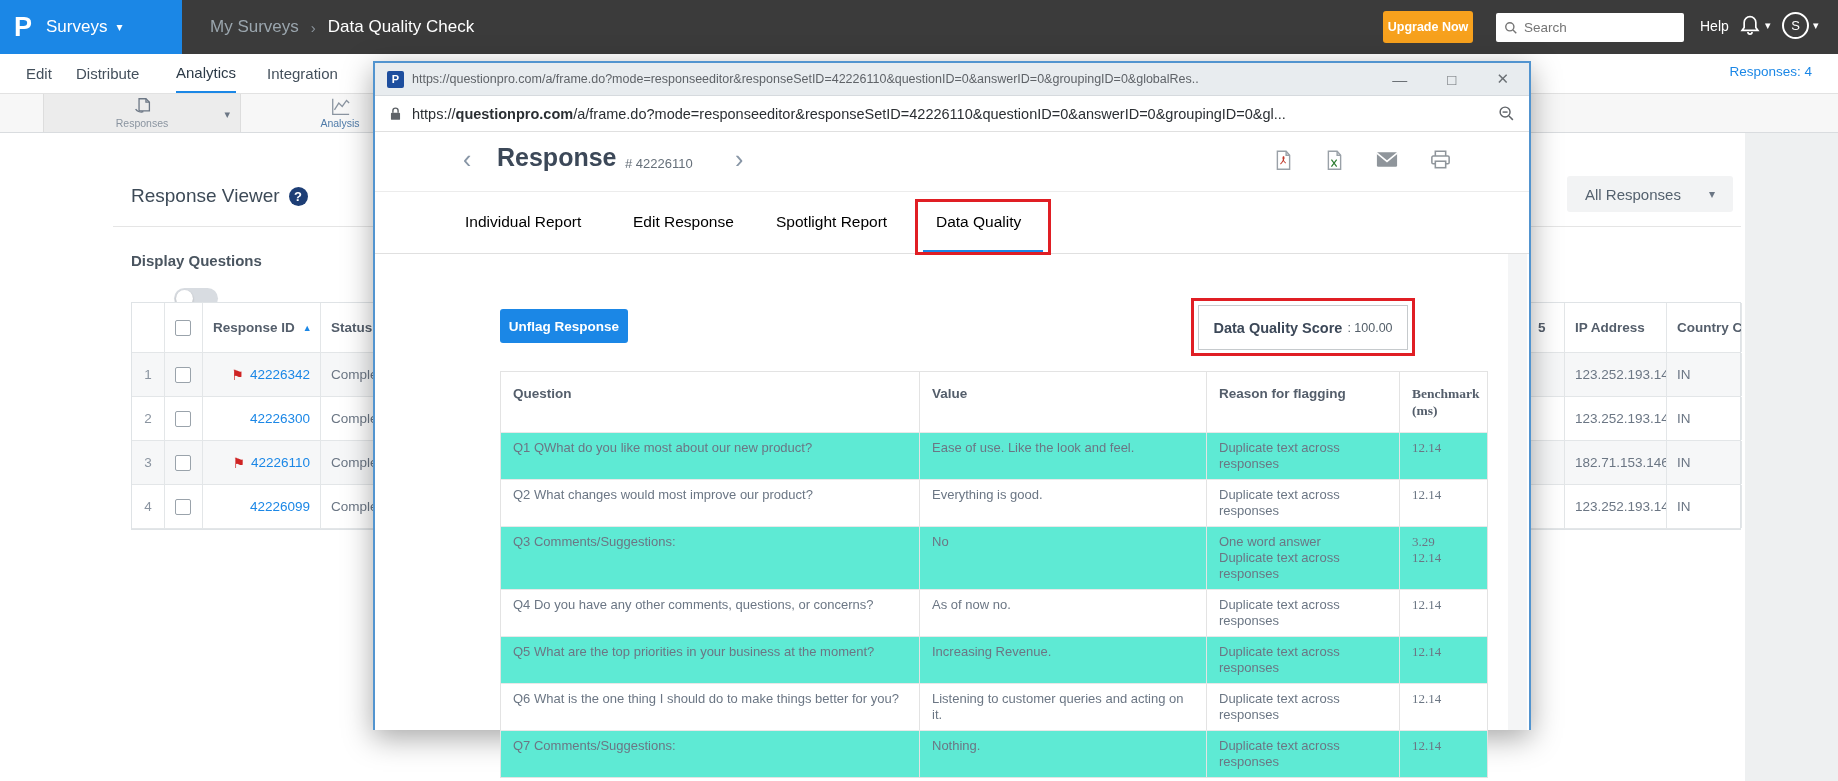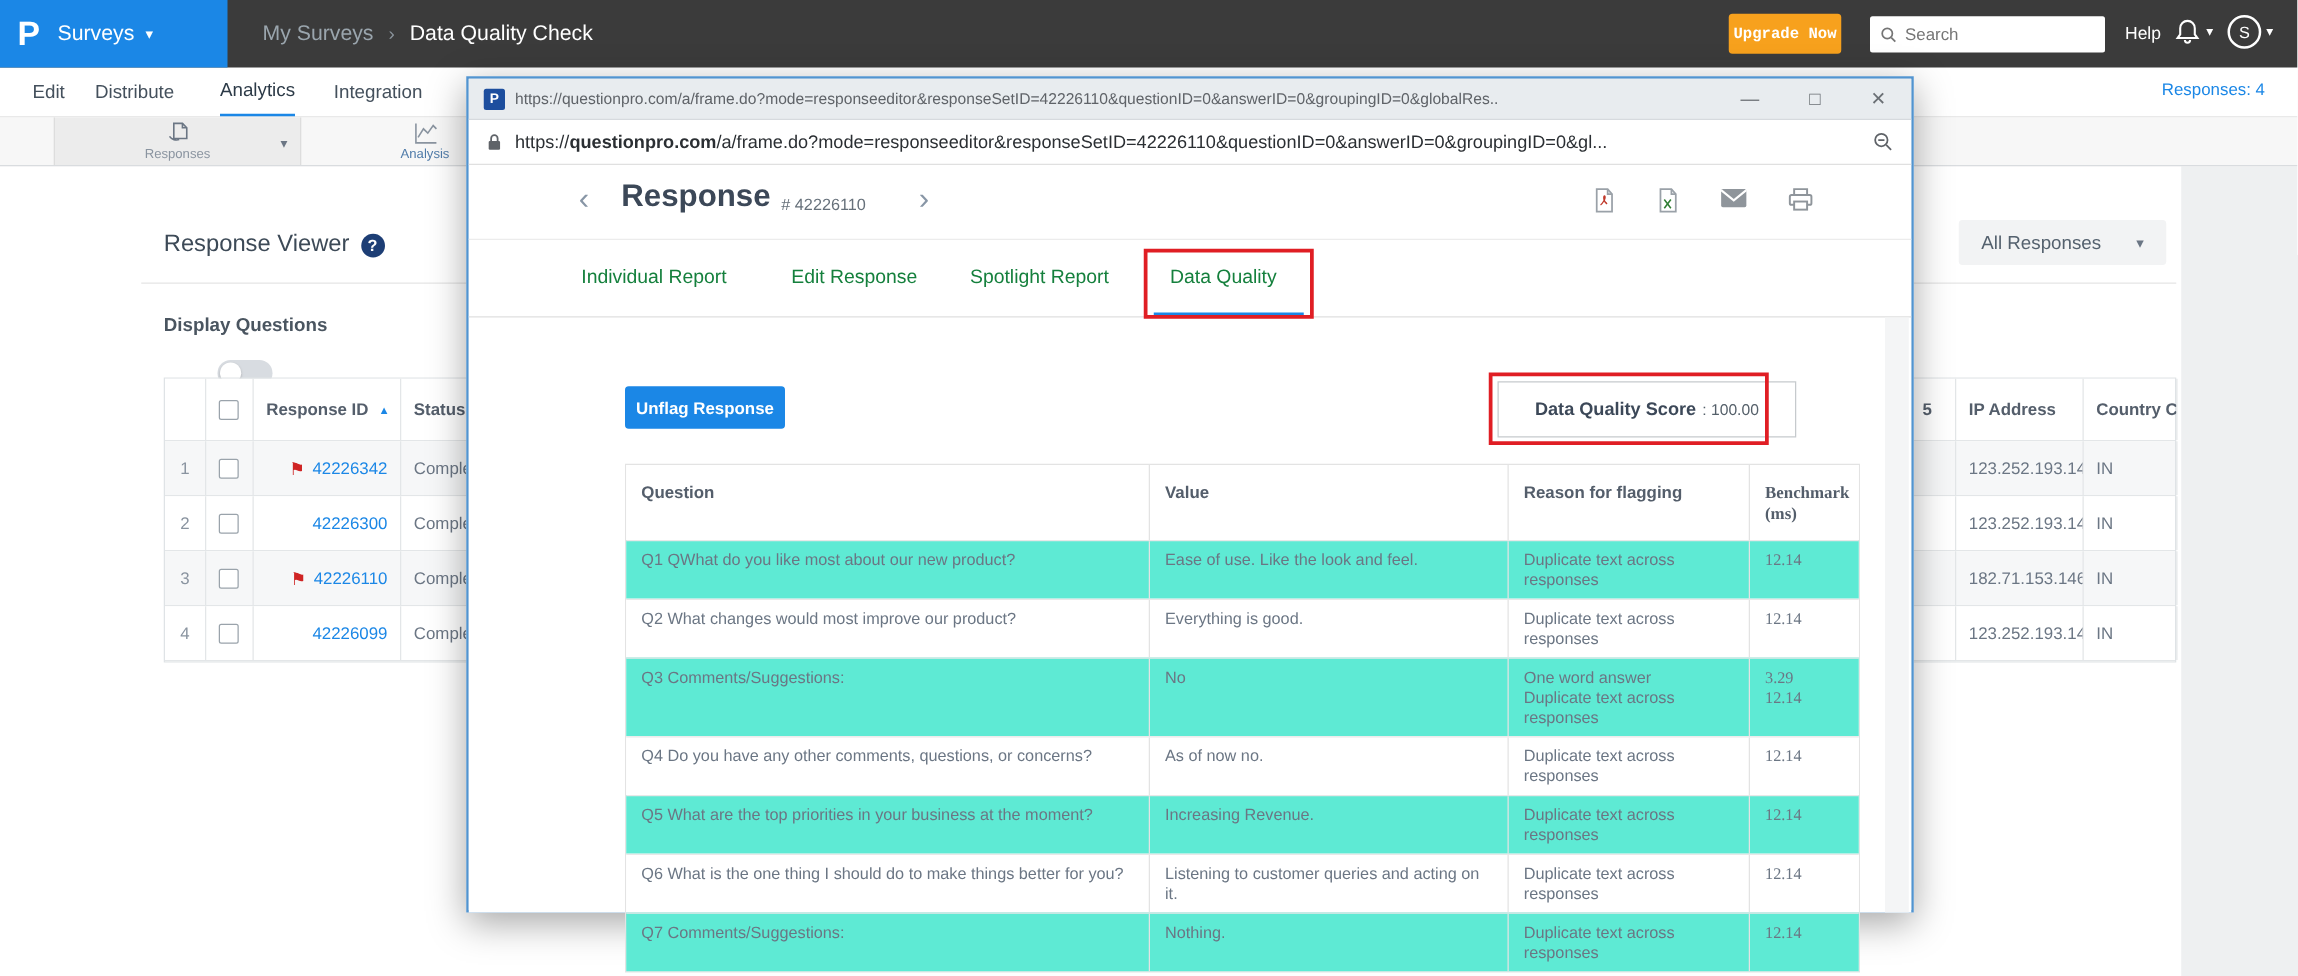--- a/index.html
+++ b/index.html
@@ -10,21 +10,21 @@
   
   .topnav { position:absolute; left:0; top:0; width:1838px; height:54px; background:#3b3b3b; z-index:3; }
   .logoarea { position:absolute; left:0; top:0; width:182px; height:54px; background:#1b87e6; display:flex; align-items:center; padding:0 14px; }
   .logo-p { color:#fff; font-size:27px; font-weight:bold; margin-right:14px; }
   .product { color:#fff; font-size:17px; }
   .logoarea .caret { color:#fff; font-size:12px; margin-left:9px; }
   .crumbs { position:absolute; left:210px; top:0; height:54px; display:flex; align-items:center; gap:12px; }
   .crumb-dim { color:#9aa5ad; font-size:17px; }
   .crumb-sep { color:#8a939b; font-size:15px; }
   .crumb-cur { color:#ffffff; font-size:17px; }
-  .upgrade { position:absolute; left:1383px; top:11px; width:90px; height:32px; background:#f7a11d; border:none; border-radius:3px; color:#fff; font-size:12.5px; font-weight:bold; font-family:Liberation Mono, monospace; cursor:pointer; }
+  .upgrade { position:absolute; left:1383px; top:11px; width:90px; height:32px; background:#f7a11d; border:none; border-radius:3px; color:#fff; font-size:12.5px; font-weight:bold; font-family:Liberation Sans, sans-serif; cursor:pointer; }
   .searchbox { position:absolute; left:1496px; top:13px; width:188px; height:29px; background:#fff; border-radius:2px; display:flex; align-items:center; padding:0 8px; }
   .searchbox svg { flex:0 0 auto; }
   .searchbox input { border:none; outline:none; width:140px; margin-left:6px; font-size:13.5px; font-family:inherit; color:#ef4444; }
   .help-lbl { position:absolute; left:1700px; top:18px; color:#fff; font-size:14px; }
   .bellwrap { position:absolute; left:1740px; top:14px; display:flex; align-items:center; color:#fff; }
   .bellwrap .caret { font-size:11px; margin-left:5px; color:#fff; }
   .avatarwrap { position:absolute; left:1782px; top:12px; display:flex; align-items:center; }
   .avatar { width:27px; height:27px; border:2px solid #fff; border-radius:50%; color:#fff; font-size:13px; display:flex; align-items:center; justify-content:center; }
   .avatarwrap .caret { color:#fff; font-size:11px; margin-left:4px; }
 
@@ -90,28 +90,28 @@
   .mbody { position:relative; width:100%; height:598px; background:#fff; }
 
   .chev { position:absolute; font-size:25px; color:#8896a6; cursor:pointer; }
   .resp-title { position:absolute; left:122px; top:11px; font-size:25px; font-weight:600; color:#3c4858; }
   .resp-id { position:absolute; left:250px; top:24px; font-size:13px; color:#66707a; }
   .hdr-icons { position:absolute; top:18px; display:flex; gap:32px; color:#9aa1a8; }
   .hdr-icons span { cursor:pointer; }
   .hdr-divider { position:absolute; left:0; top:59px; width:100%; height:1px; background:#ececec; }
 
   .mtabs { position:absolute; left:0; top:59px; width:100%; height:63px; border-bottom:1px solid #e0e0e0; }
-  .mtab { position:absolute; top:22px; font-size:15.5px; color:#15803d; cursor:pointer; }
+  .mtab { position:absolute; top:22px; font-size:15.5px; color:#000000; cursor:pointer; }
   .mtab-underline { position:absolute; left:548px; bottom:0px; width:120px; height:3px; background:#1b87e6; }
   .redbox { position:absolute; border:3px solid #e01e24; z-index:12; pointer-events:none; }
 
   .scrolltrack { position:absolute; left:1133px; top:122px; width:19px; height:476px; background:#f4f5f6; }
 
   .unflag { position:absolute; left:125px; top:177px; width:128px; height:34px; background:#1b87e6; border:none; border-radius:3px; color:#fff; font-size:13.5px; font-weight:600; font-family:inherit; cursor:pointer; }
-  .scorebox { position:absolute; left:823px; top:173px; width:239px; height:45px; background:#fff; border:1px solid #c6cacd; display:flex; align-items:center; justify-content:center; gap:5px; }
+  .scorebox { position:absolute; left:823px; top:173px; width:210px; height:45px; background:#fff; border:1px solid #c6cacd; display:flex; align-items:center; justify-content:center; gap:5px; }
   .score-label { font-size:14.5px; font-weight:bold; color:#3c4858; }
   .score-value { font-size:12.5px; color:#55606a; }
 
   .mtable { position:absolute; left:125px; top:239px; width:988px; border:1px solid #e3e3e3; font-size:13px; }
   .mtr { display:grid; grid-template-columns:419px 287px 193px 89px; border-top:1px solid #e8e8e8; background:#fff; }
   .mtr.head { border-top:none; }
   .mtr.alt { background:#5eead4; }
   .mtd { padding:7px 12px; border-right:1px solid #e3e3e3; color:#6b7684; white-space:pre-line; line-height:16px; display:flex; align-items:flex-start; }
   .mtd:last-child { border-right:none;font-family:Liberation Serif, serif; }
   .mtr.head .mtd { font-weight:bold; color:#545e6b; font-size:13.5px; padding:13px 12px; line-height:17px; }

